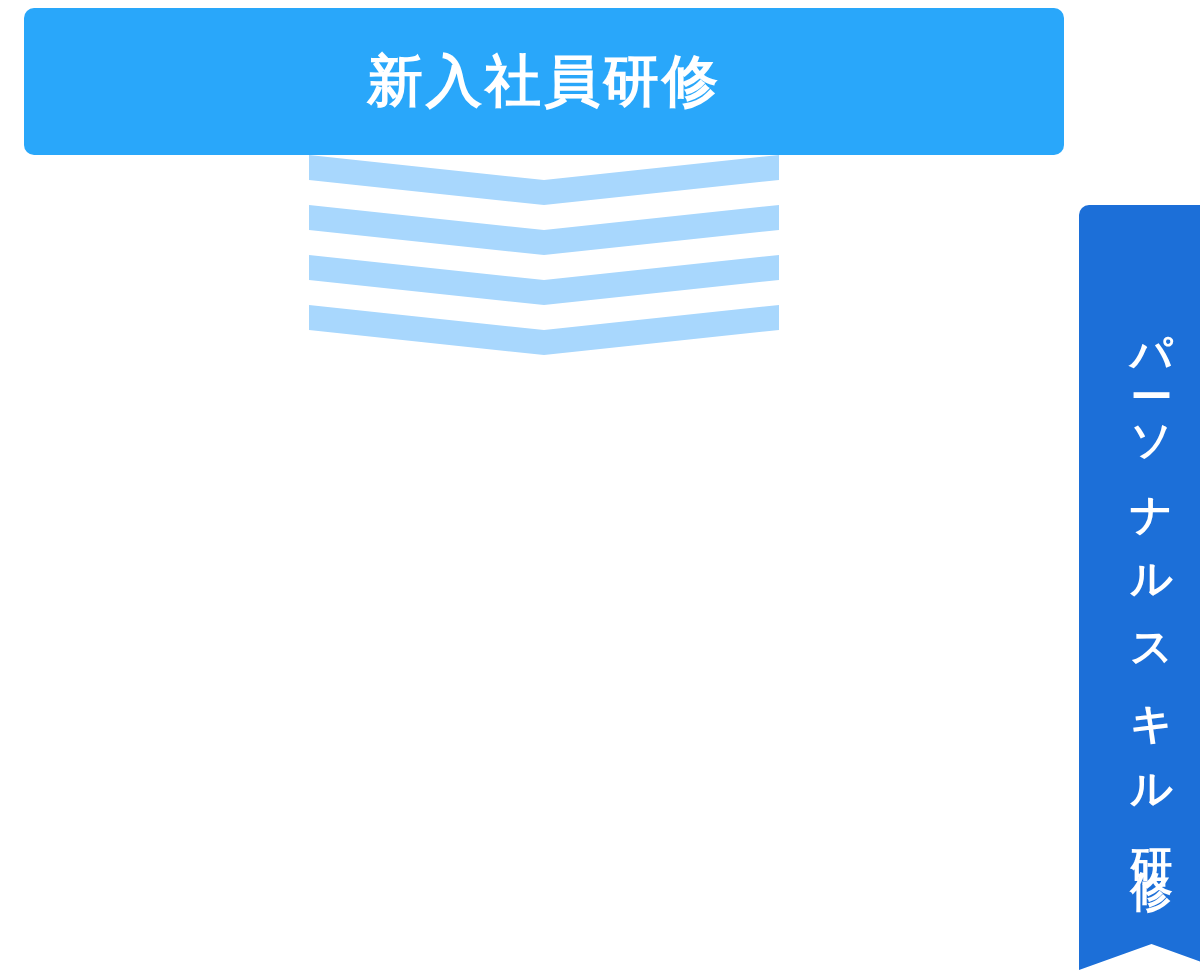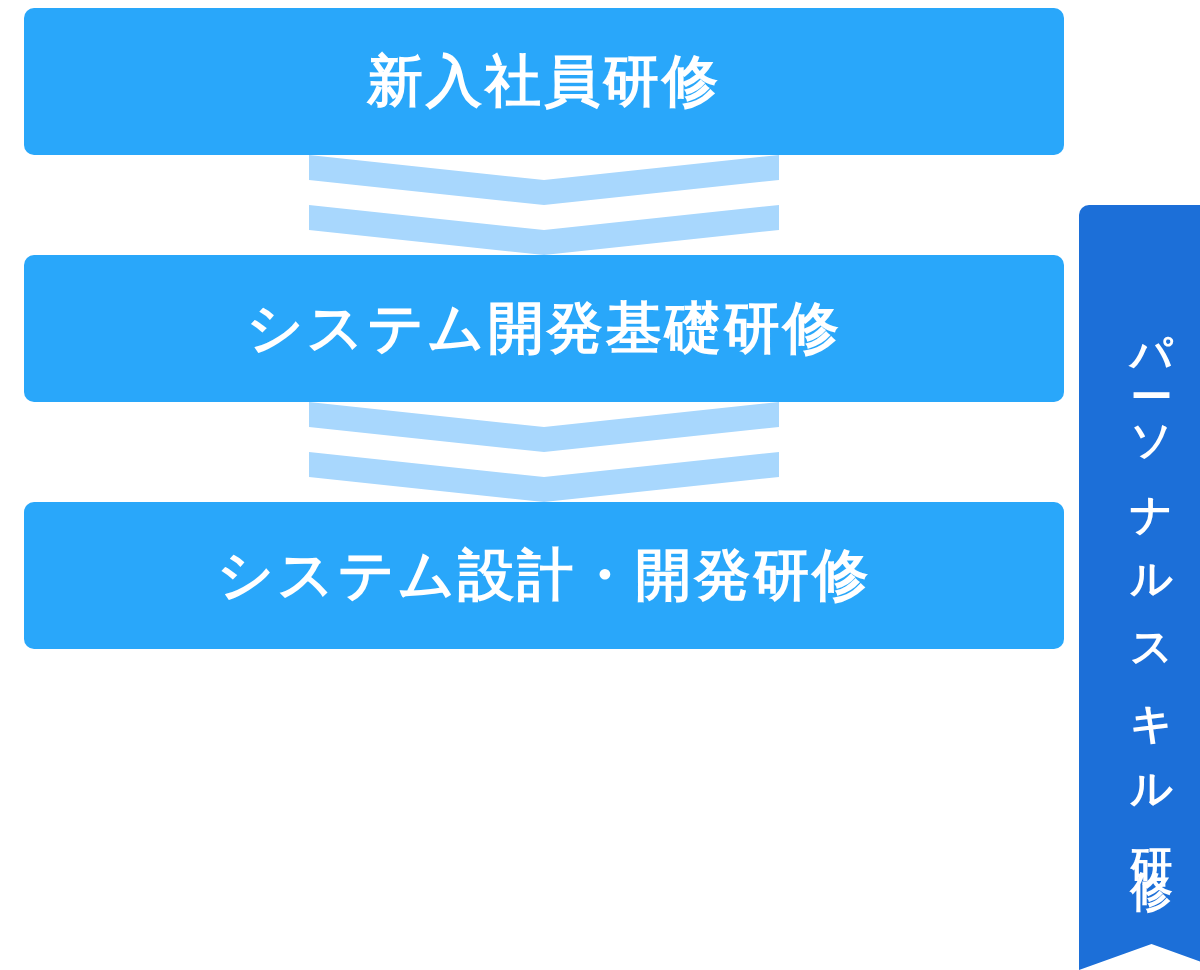--- a/index.html
+++ b/index.html
@@ -74,32 +74,26 @@
 
     <div class="step">
       <span class="step-label">新入社員研修</span>
     </div>
 
     <div class="arrow"></div>
 
 
     <div class="arrow"></div>
 
-    <div class="step">
-      <span class="step-label">システム開発基礎研修</span>
-    </div>
 
     <div class="arrow"></div>
 
 
     <div class="arrow"></div>
 
-    <div class="step">
-      <span class="step-label">システム設計・開発研修</span>
-    </div>
 
   </div>
 
   <div class="ribbon">
     <span class="ribbon-label">パーソナルスキル研修</span>
   </div>
 
 </div>
 
 </body></html>

